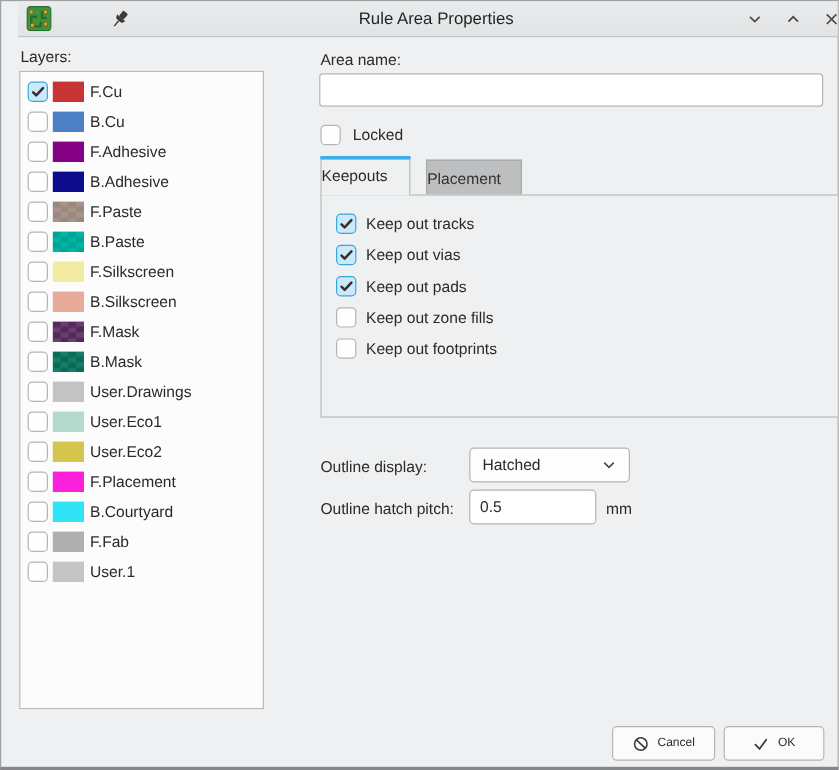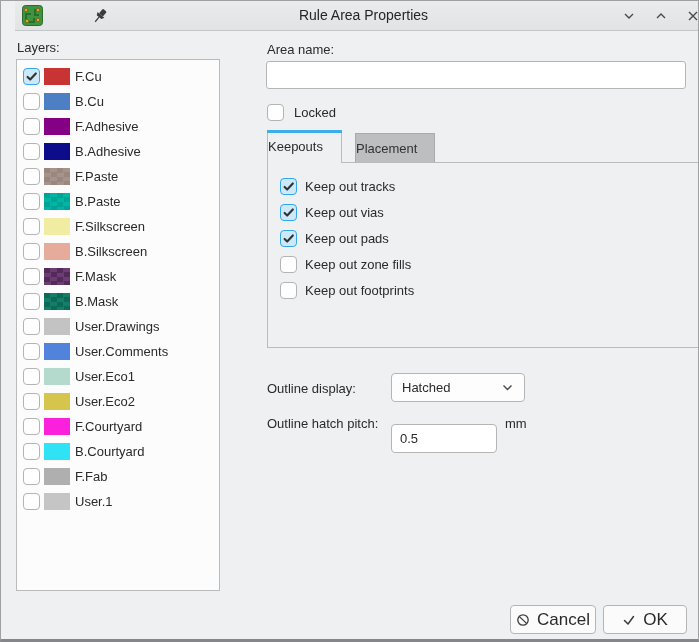--- a/index.html
+++ b/index.html
@@ -51,27 +51,27 @@
   .tab-panel { position:absolute; left:266px; top:161px; width:479px; height:186px;
                background:#EFF0F1; border:1px solid #BABBBC; padding:10px 0 0 12px; z-index:1; }
   .keepout-row { height:26px; display:flex; align-items:center; gap:8px; }
 
   .outline-display-label { position:absolute; left:266px; top:380px; }
   .select { position:absolute; left:390px; top:372px; width:134px; height:29px;
             background:#FDFDFE; border:1px solid #B4B5B6; border-radius:4px;
             display:flex; align-items:center; padding:0 10px; cursor:default; }
   .select .sel-text { flex:1; }
   .pitch-label { position:absolute; left:266px; top:415px;text-align:center; }
-  .pitch-input { position:absolute; left:390px; top:407px; width:106px; height:29px; border-radius:4px;margin-top:16px; }
+  .pitch-input { position:absolute; left:390px; top:407px; width:106px; height:29px; border-radius:4px; }
   .pitch-unit { position:absolute; left:504px; top:415px; }
 
   
   .btn { position:absolute; top:604px; height:29px; background:#FBFBFC; border:1px solid #B4B5B6;
          border-radius:4px; display:flex; align-items:center; justify-content:center; gap:7px;
-         font-size:17px; color:#2a2a2a; cursor:default; }
+         font-size:10px; color:#2a2a2a; cursor:default; }
   .btn-cancel { left:509px; width:86px; }
   .btn-ok { left:602px; width:84px; }
 </style>
 </head>
 <body>
 
 <div class="dialog">
 
   <div class="titlebar">
     <svg class="app-icon" viewBox="0 0 21 21">
@@ -195,27 +195,20 @@
       </div>
 
       <div class="layer-row">
         <span class="cb">
           
         </span>
         <span class="swatch" style="background: rgb(195, 195, 195);"></span>
         <span class="lname">User.Drawings</span>
       </div>
 
-      <div class="layer-row">
-        <span class="cb">
-          
-        </span>
-        <span class="swatch" style="background: rgb(81, 131, 220);"></span>
-        <span class="lname">User.Comments</span>
-      </div>
 
       <div class="layer-row">
         <span class="cb">
           
         </span>
         <span class="swatch" style="background: rgb(179, 218, 204);"></span>
         <span class="lname">User.Eco1</span>
       </div>
 
       <div class="layer-row">
@@ -226,21 +219,21 @@
         <span class="lname">User.Eco2</span>
       </div>
 
 
 
       <div class="layer-row">
         <span class="cb">
           
         </span>
         <span class="swatch" style="background: rgb(251, 32, 220);"></span>
-        <span class="lname">F.Courtyard</span>
+        <span class="lname">F.Placement</span>
       </div>
 
       <div class="layer-row">
         <span class="cb">
           
         </span>
         <span class="swatch" style="background: rgb(47, 227, 245);"></span>
         <span class="lname">B.Courtyard</span>
       </div>
 

